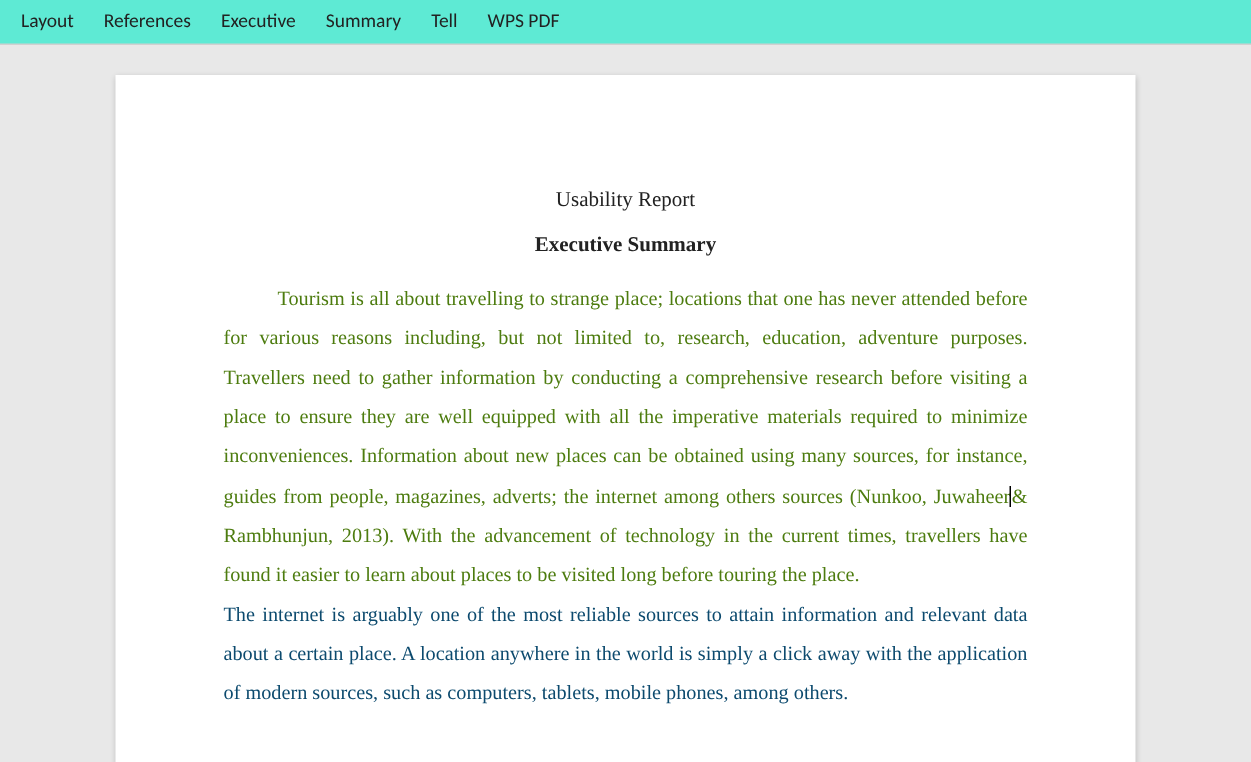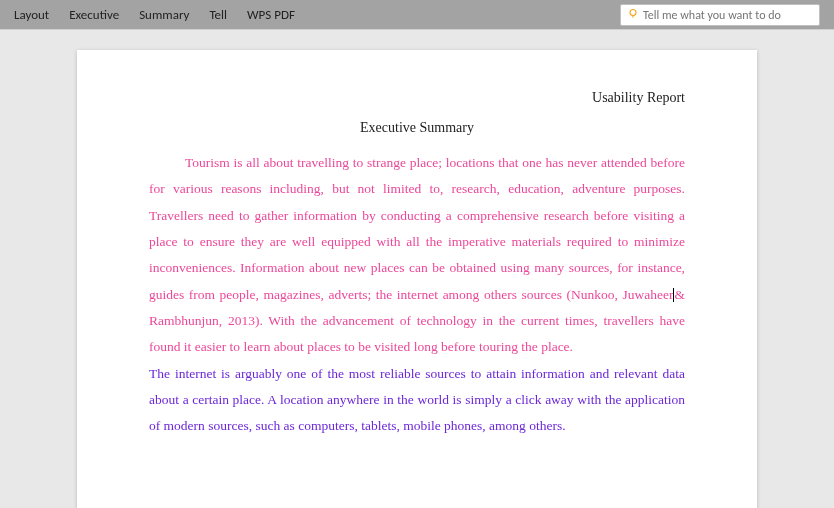--- a/index.html
+++ b/index.html
@@ -13,21 +13,21 @@
       background: #f0f0f0;
       width: 834px;
       height: 508px;
       overflow: hidden;
     }
 
     
     .menu-bar {
       display: flex;
       align-items: center;
-      background: #a3a3a3;
+      background: #5eead4;
       border-bottom: 1px solid #d0d0d0;
       height: 30px;
       padding: 0 4px;
       gap: 0;
     }
 
     .menu-item {
       padding: 4px 10px;
       font-size: 13px;
       font-family: Calibri, Arial, sans-serif;
@@ -84,49 +84,50 @@
 
     .page {
       background: white;
       width: 680px;
       min-height: 460px;
       padding: 40px 72px;
       box-shadow: 0 1px 4px rgba(0,0,0,0.2);
     }
 
     .doc-title {
-      text-align: right;
+      text-align: center;
       font-size: 14px;
       font-family: 'Times New Roman', Times, serif;
       color: #222;
       margin-bottom: 14px;
+      margin-top: 36px;
     }
 
     .doc-section-title {
       text-align: center;
       font-size: 14px;
-      font-weight: normal;
+      font-weight: bold;
       font-family: 'Times New Roman', Times, serif;
       color: #222;
       margin-bottom: 14px;
     }
 
     .doc-paragraph {
       font-size: 13.5px;
       font-family: 'Times New Roman', Times, serif;
-      color: #ec4899;
+      color: #4d7c0f;
       line-height: 1.95;
       text-align: justify;
       margin-bottom: 0;
     }
 
     .doc-paragraph-noindent {
       font-size: 13.5px;
       font-family: 'Times New Roman', Times, serif;
-      color: #6d28d9;
+      color: #0c4a6e;
       line-height: 1.95;
       text-align: justify;
       margin-bottom: 16px;
     }
 
     .indent {
       text-indent: 36px;
     }
 
     .cursor-blink {
@@ -141,37 +142,25 @@
     @keyframes blink {
       0%, 100% { opacity: 1; }
       50% { opacity: 0; }
     }
   </style>
 </head>
 <body>
 
 <div class="menu-bar">
   <div class="menu-item">Layout</div>
+  <div class="menu-item">References</div>
   <div class="menu-item">Executive</div>
   <div class="menu-item">Summary</div>
   <div class="menu-item">Tell</div>
   <div class="menu-item">WPS PDF</div>
-  <div class="search-area">
-    <div class="search-box">
-      <span>
-        <svg class="search-icon-svg" viewBox="0 0 16 16" fill="none" xmlns="http://www.w3.org/2000/svg">
-          <circle cx="8" cy="6" r="4" stroke="#f5a623" stroke-width="1.5" fill="none"></circle>
-          <line x1="6.5" y1="10.5" x2="9.5" y2="10.5" stroke="#f5a623" stroke-width="1.3"></line>
-          <line x1="7" y1="12" x2="9" y2="12" stroke="#f5a623" stroke-width="1.3"></line>
-          <line x1="8" y1="2" x2="8" y2="2" stroke="#f5a623" stroke-width="1.5"></line>
-        </svg>
-      </span>
-      <input class="search-input-field" type="text" placeholder="Tell me what you want to do" style="">
-    </div>
-  </div>
 </div>
 
 <div class="document-area">
   <div class="page">
     <div class="doc-title">Usability Report</div>
     <div class="doc-section-title">Executive Summary</div>
 
     <p class="doc-paragraph indent">
       Tourism is all about travelling to strange place; locations that one has never attended
       before for various reasons including, but not limited to, research, education, adventure purposes.

